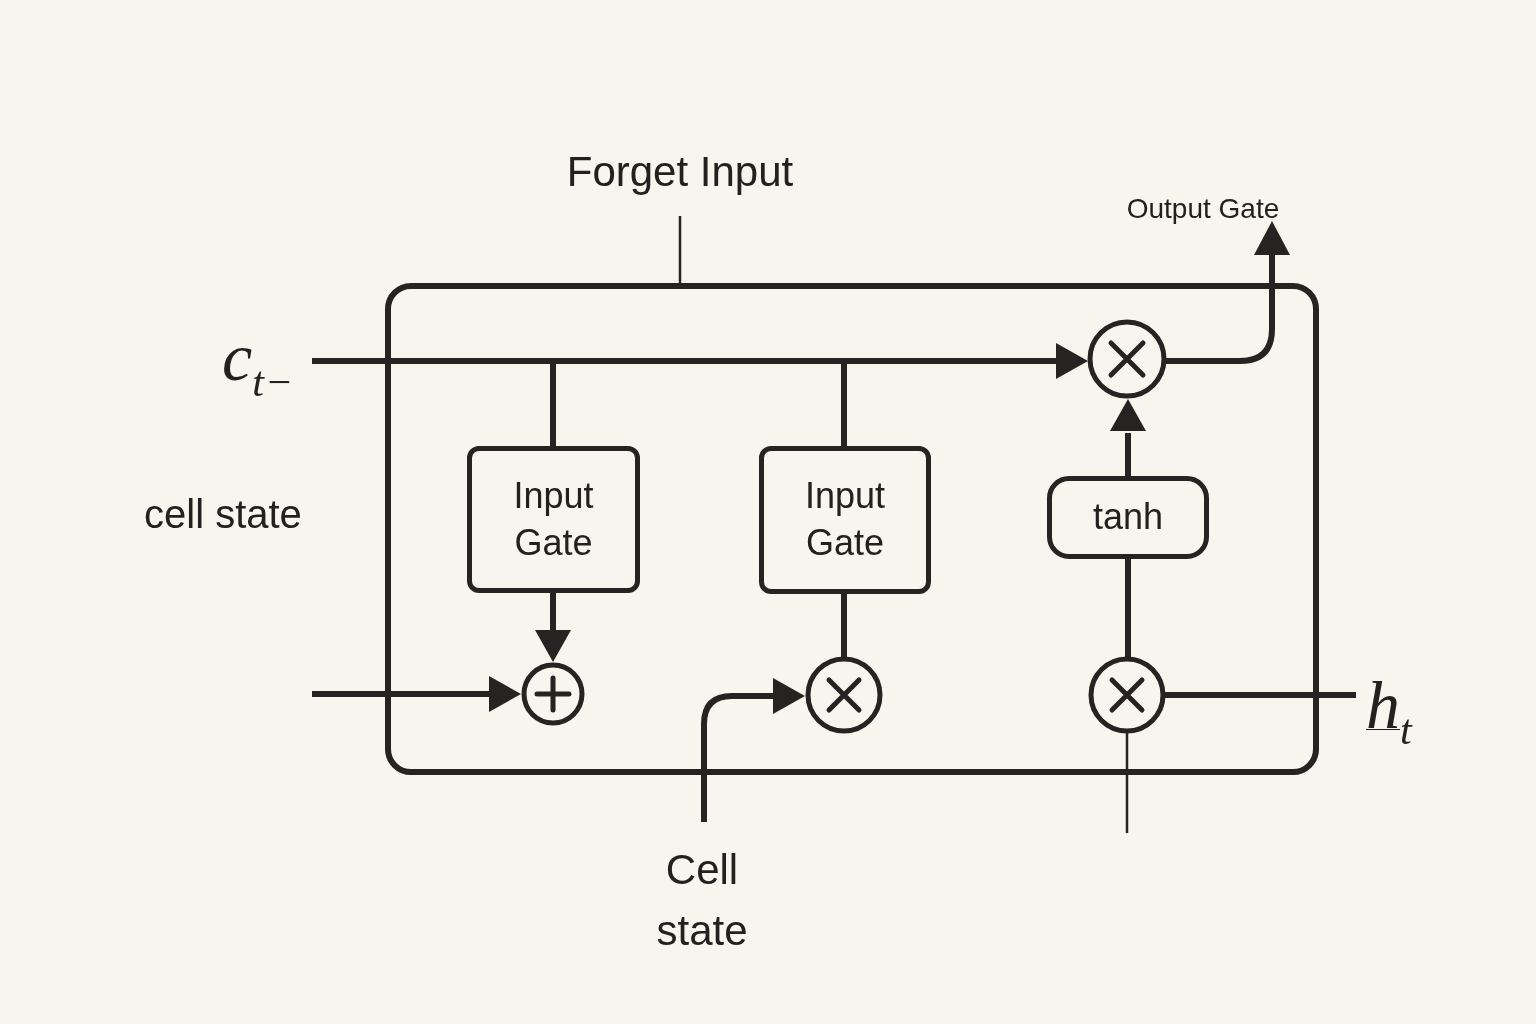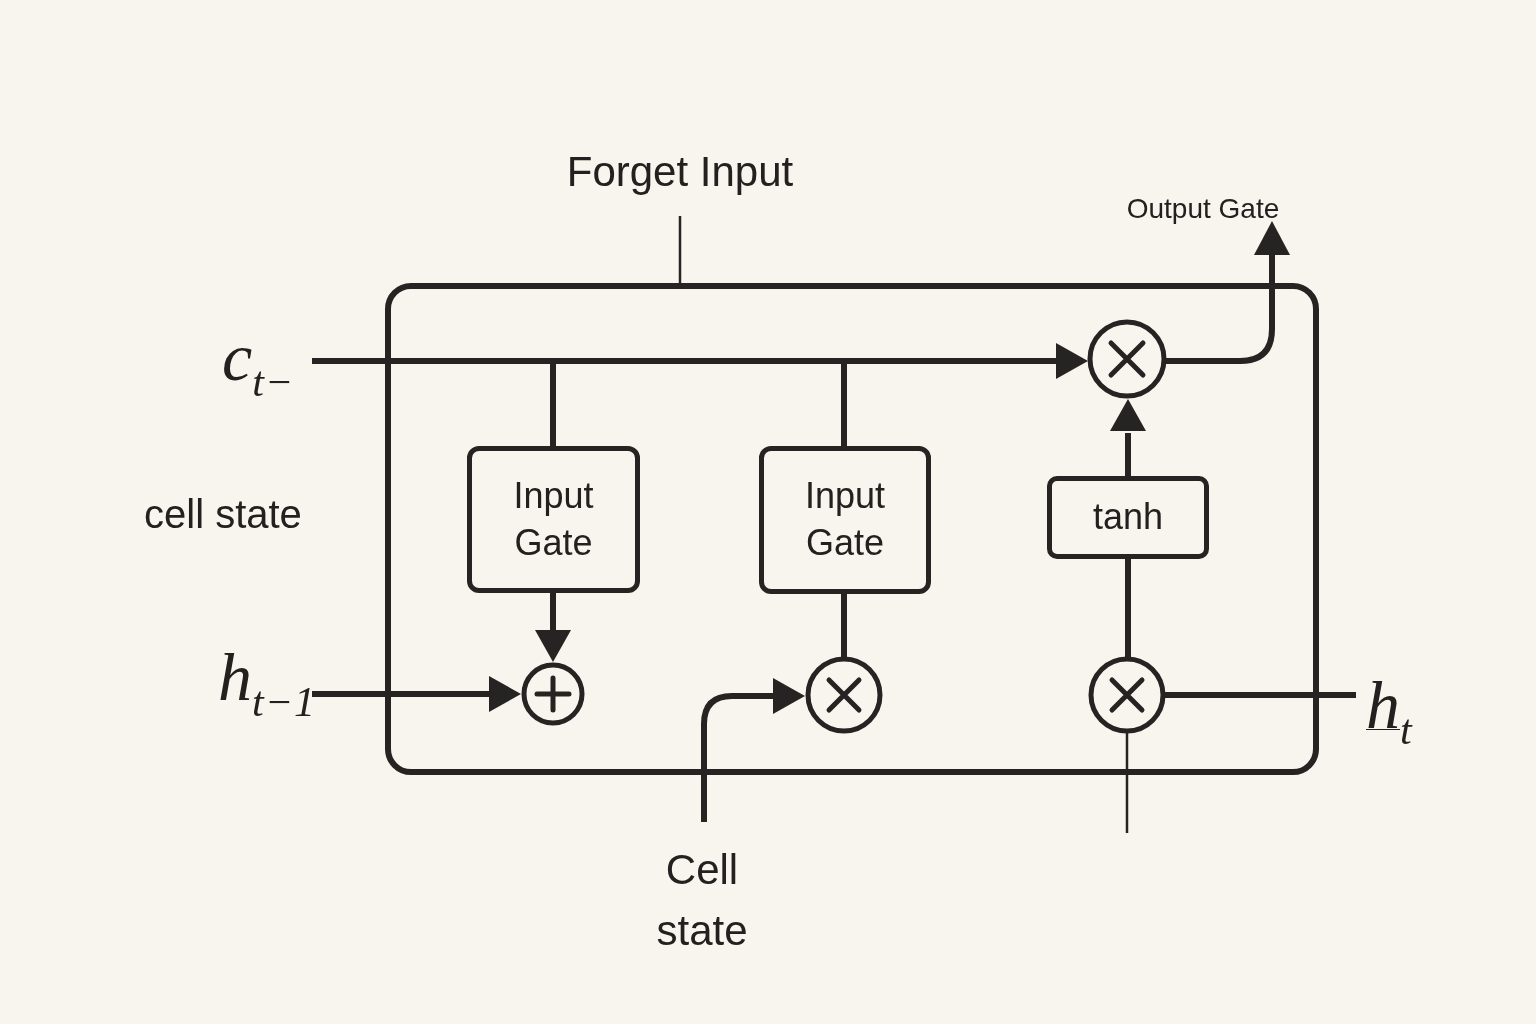--- a/index.html
+++ b/index.html
@@ -24,21 +24,21 @@
 
   
   .node-box{
     position:absolute;box-sizing:border-box;
     border:5px solid #262422;background:#F8F5EF;
     display:flex;align-items:center;justify-content:center;
     text-align:center;font-size:36px;line-height:1.3;color:#22211F;
   }
   .ig1{left:467px;top:446px;width:173px;height:147px;border-radius:12px;}
   .ig2{left:759px;top:446px;width:172px;height:148px;border-radius:12px;}
-  .tanh{left:1047px;top:476px;width:162px;height:83px;border-radius:10px;}
+  .tanh{left:1047px;top:476px;width:162px;height:83px;border-radius:22px;}
   .node-box .node-label{display:block;width:120px;}
   .tanh .node-label{width:auto;}
 
   
   .ann{position:absolute;white-space:nowrap;}
   .forget-label{left:680px;top:148px;transform:translateX(-50%);font-size:42px;}
   .output-label{left:1203px;top:156px;transform:translateX(-50%);font-size:28px;margin-top:37px;}
   .cell-state-left{left:144px;top:492px;font-size:40px;}
   .point-wise{left:1136px;top:848px;transform:translateX(-50%);font-size:42px;}
   .cell-state-bottom{
@@ -123,17 +123,16 @@
     <span class="node-label">tanh</span>
   </div>
 
   <div class="ann forget-label">Forget Input</div>
   <div class="ann output-label">Output Gate</div>
   <div class="ann cell-state-left">cell state</div>
   <div class="ann cell-state-bottom">Cell state</div>
 
   <div class="math c-in"><span class="base">c</span><span class="sub">t−</span></div>
 
-  <div class="math h-in"><span class="base">h</span><span class="sub">t−1</span></div>
 
   <div class="math h-out"><span class="base">h</span><span class="sub">t</span></div>
 
 </div>
 
 </body></html>

